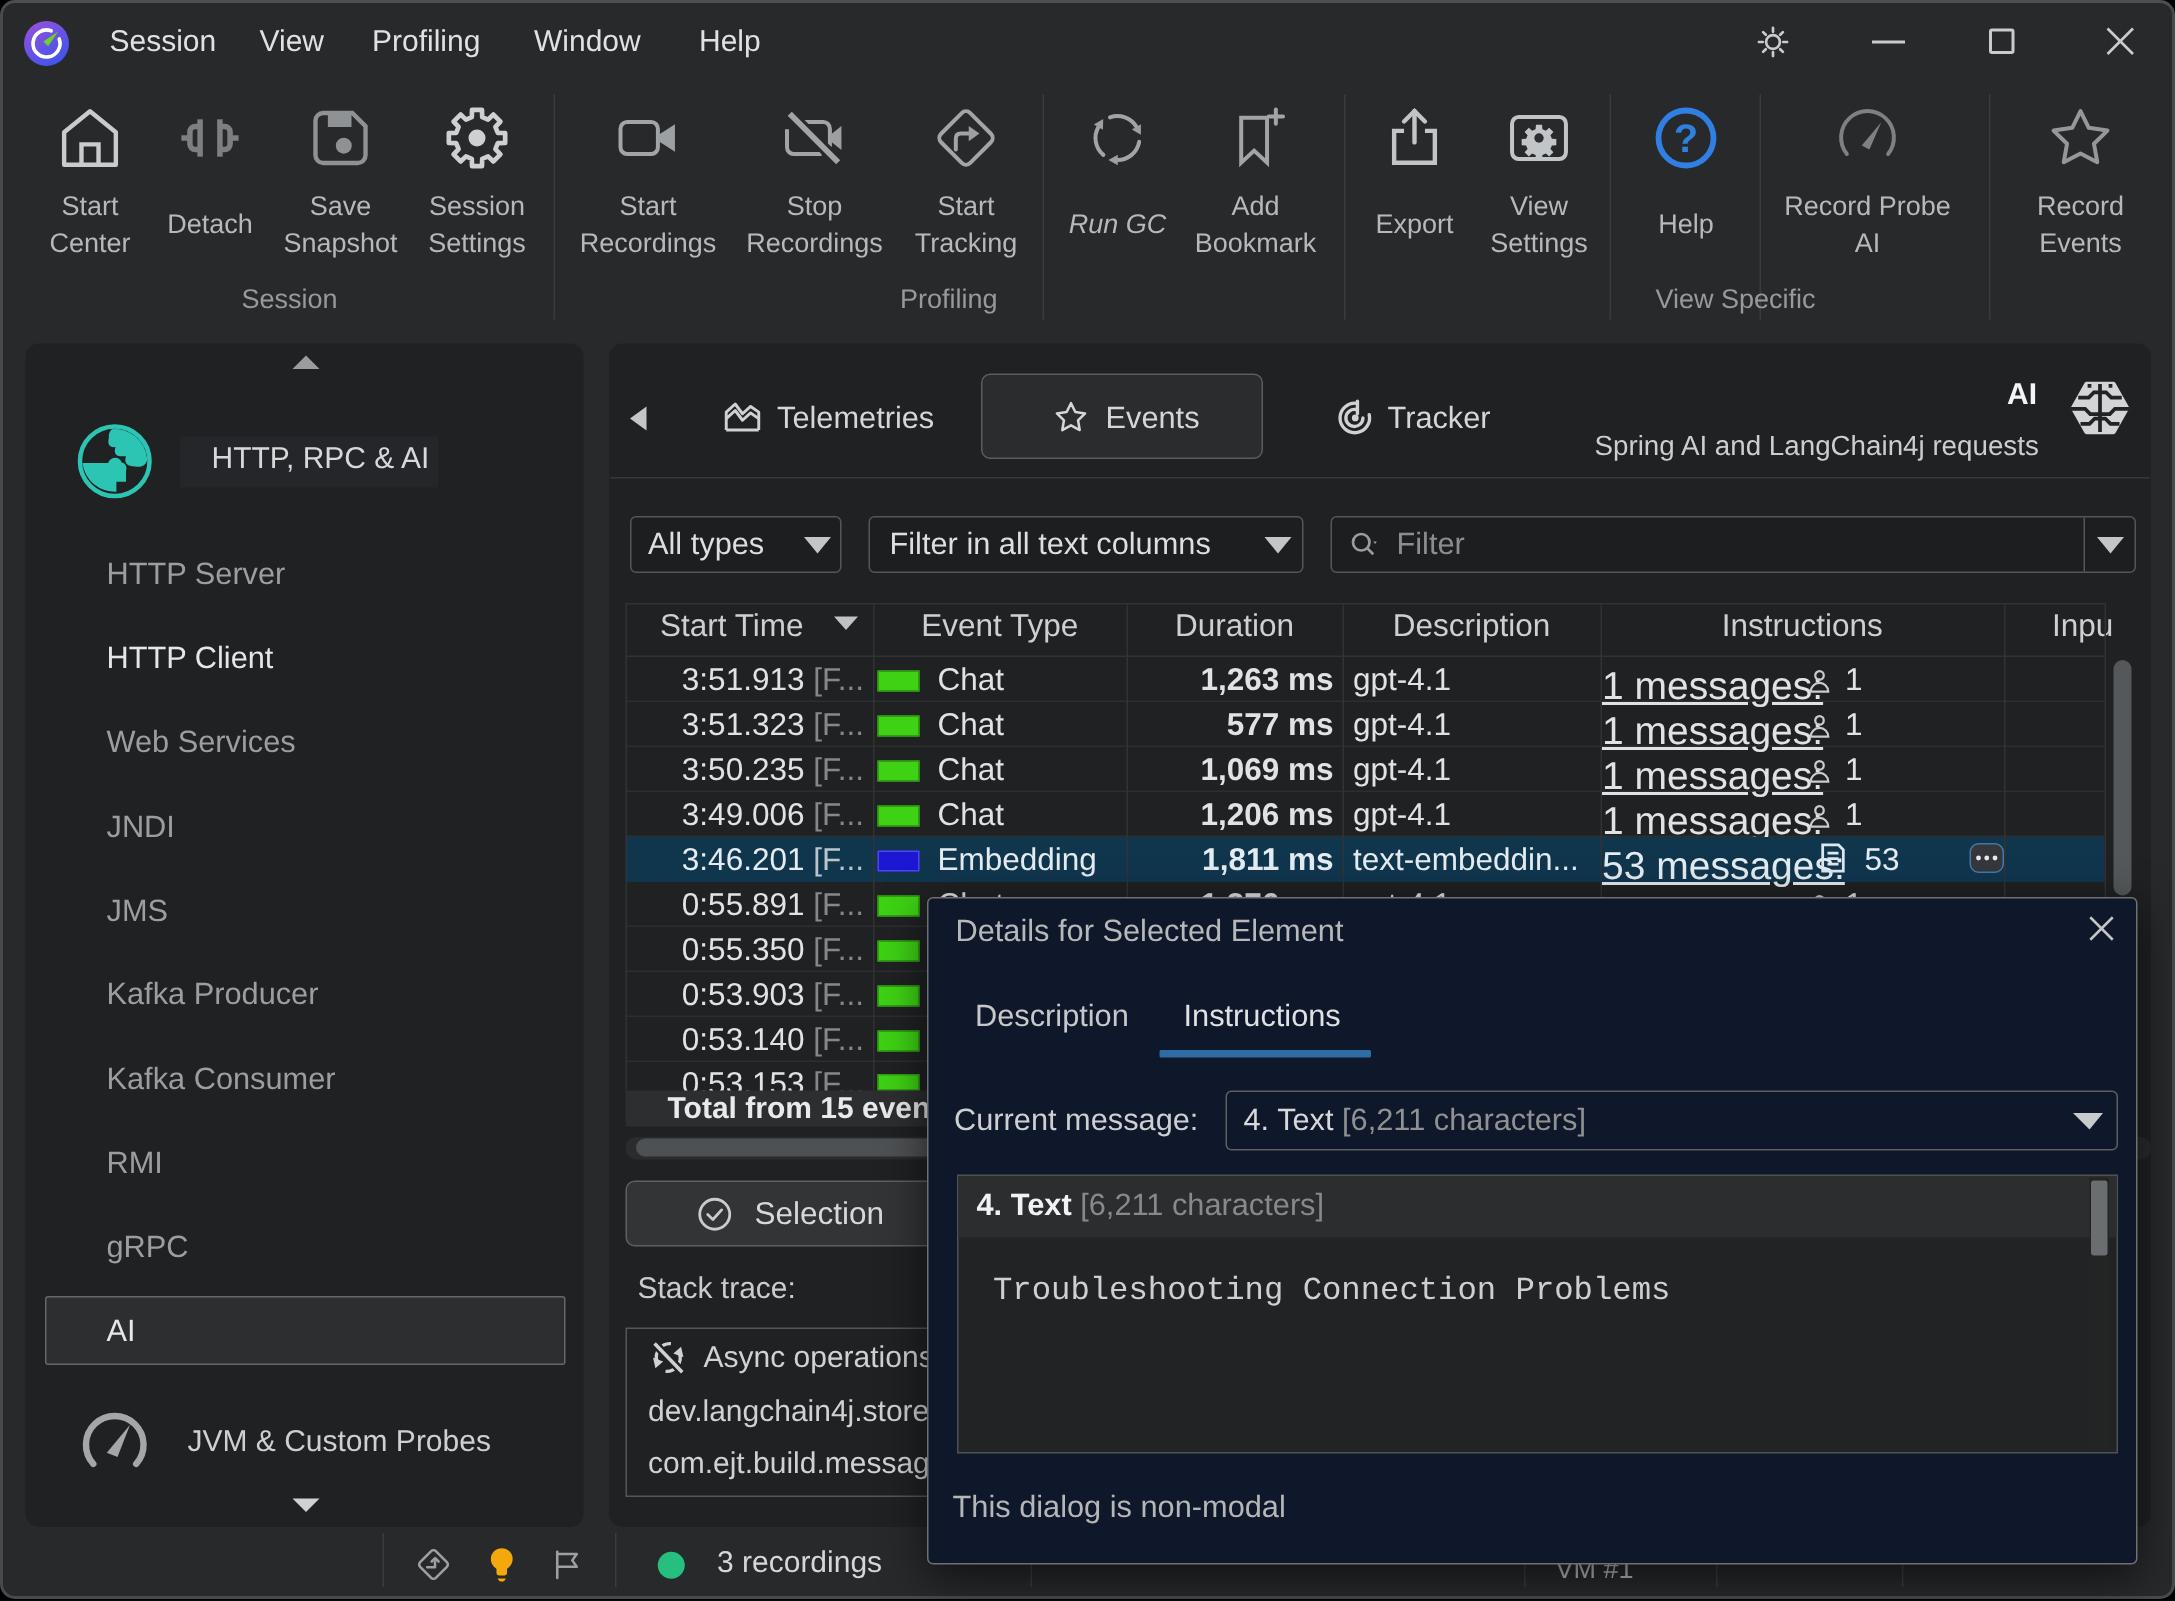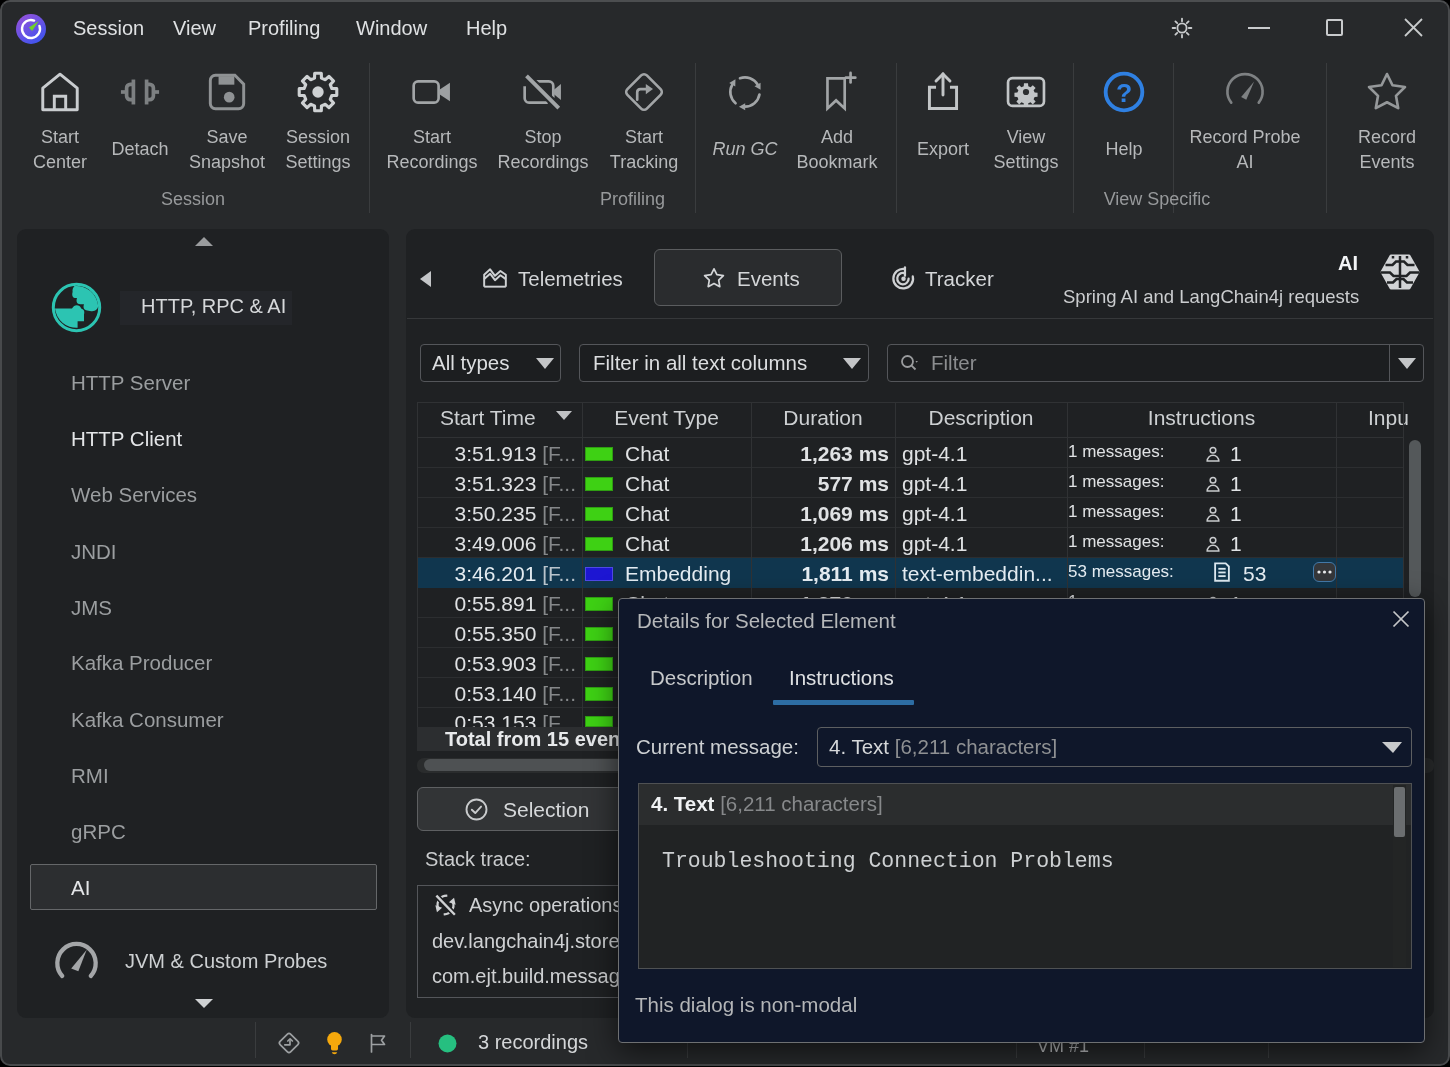--- a/index.html
+++ b/index.html
@@ -20,21 +20,21 @@
   .gl{position:absolute;top:402px;width:1px;height:325px;background:#303234;}
   .hl{position:absolute;left:417px;width:986px;height:1px;background:#2c2e30;}
   .time{position:absolute;left:417px;width:159px;text-align:right;font-size:21px;color:#e0e2e4;}
   .gr{color:#85888a;}
   .bar{position:absolute;left:585px;width:28px;height:14px;box-sizing:border-box;}
   .bgreen{background:#3ed114;border:1px solid #2f9e12;}
   .bblue{background:#1d16d2;border:1px solid #4e48e4;}
   .etype{position:absolute;left:625px;font-size:21px;color:#e0e2e4;}
   .dur{position:absolute;left:751px;width:138px;text-align:right;font-size:21px;color:#e0e2e4;font-weight:bold;}
   .desc{position:absolute;left:902px;font-size:21px;color:#e0e2e4;}
-  .inst{position:absolute;left:1068px;font-size:17px;color:#e0e2e4;}
+  .inst{position:absolute;left:1068px;font-size:26px;color:#e0e2e4;text-decoration:underline;}
   svg{display:block;}
 </style>
 </head>
 <body>
 <div id="win"></div>
 
 <div id="titlebar" class="abs" style="left:0;top:0;width:1450px;height:55px;"></div>
 
 <svg class="abs" style="left:16px;top:14px;" width="30" height="30" viewBox="0 0 30 30">
   <defs>

